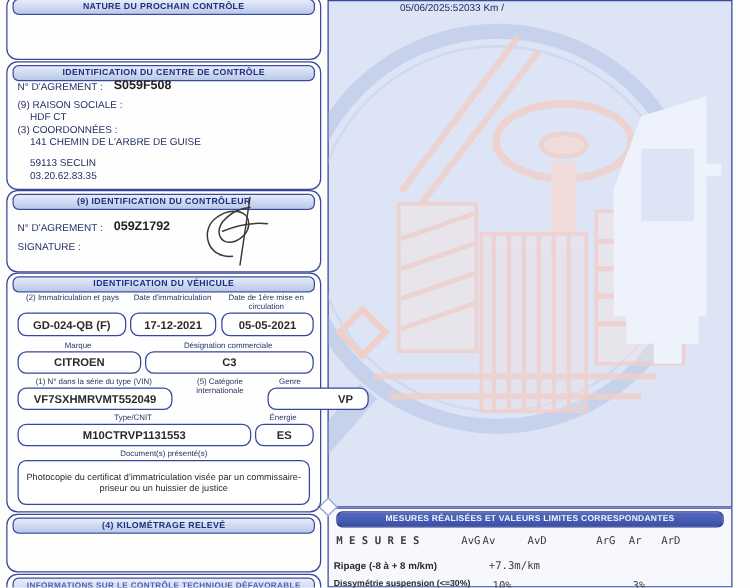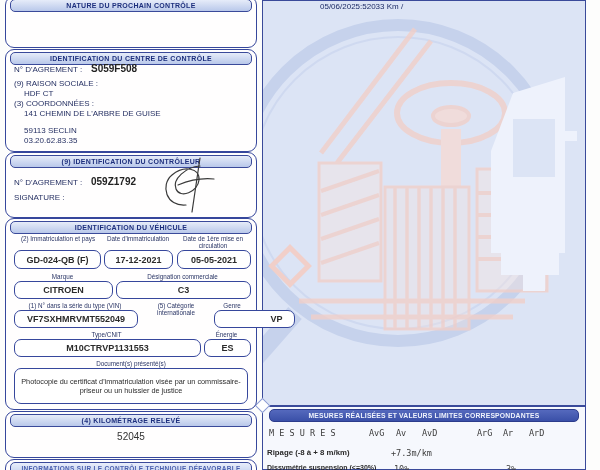--- a/index.html
+++ b/index.html
@@ -86,23 +86,23 @@
       <rect x="238" y="248" width="58" height="26" fill="#eef2fc"></rect>
       <rect x="260" y="274" width="22" height="16" fill="#eef2fc"></rect>
       <rect x="298" y="130" width="16" height="10" fill="#eef2fc"></rect>
     </g>
   </svg>
 </div>
 
 <div class="measures">
   <div class="mhdr">MESURES RÉALISÉES ET VALEURS LIMITES CORRESPONDANTES</div>
   <div style="position:relative;width:100%;height:46px;">
-    <span class="mono" style="left:6px;top:4px;font-weight:normal;">M E S U R E S</span>
+    <span class="mono" style="left:6px;top:4px;font-weight:bold;">M E S U R E S</span>
     <span class="mono" style="left:106px;top:4px;">AvG</span>
-    <span class="mono" style="left:133px;top:4px;">Av</span>
+    <span class="mono" style="left:123px;top:4px;">Av</span>
     <span class="mono" style="left:159px;top:4px;">AvD</span>
     <span class="mono" style="left:214px;top:4px;">ArG</span>
     <span class="mono" style="left:240px;top:4px;">Ar</span>
     <span class="mono" style="left:266px;top:4px;">ArD</span>
 
     <span class="mlabel" style="left:4px;top:24px;font-size:7.8px;">Ripage (-8 à + 8 m/km)</span>
     <span class="mono" style="left:128px;top:24px;">+7.3m/km</span>
     <span class="mono" style="left:243px;top:24px;"></span>
 
     <span class="mlabel" style="left:4px;top:40px;font-size:7px;">Dissymétrie suspension (&lt;=30%)</span>
@@ -168,18 +168,17 @@
   <span class="tinylbl" style="left:198px;top:112px;width:45px;">Énergie</span>
   <div class="vbox" style="left:8px;top:120px;width:185px;height:16px;">M10CTRVP1131553</div>
   <div class="vbox" style="left:198px;top:120px;width:45px;height:16px;">ES</div>
 
   <span class="tinylbl" style="left:8px;top:141px;width:234px;">Document(s) présenté(s)</span>
   <div class="vbox" style="left:8px;top:149px;width:234px;height:36px;font-size:7.3px;font-weight:normal;white-space:normal;padding:0 4px;box-sizing:border-box;line-height:1.3;">Photocopie du certificat d'immatriculation visée par un commissaire-priseur ou un huissier de justice</div>
 </div>
 
 <div class="section" style="left:5px;top:411px;width:250px;height:45px;">
   <div class="hdr">(4) KILOMÉTRAGE RELEVÉ</div>
-  <div style="margin-top:4px;text-align:center;font-size:10px;color:#333;">52045</div>
 </div>
 
 <div class="section" style="left:5px;top:459px;width:250px;height:28px;">
   <div class="hdr faded" style="font-size:6.5px;">INFORMATIONS SUR LE CONTRÔLE TECHNIQUE DÉFAVORABLE</div>
 </div>
 
 </body></html>

